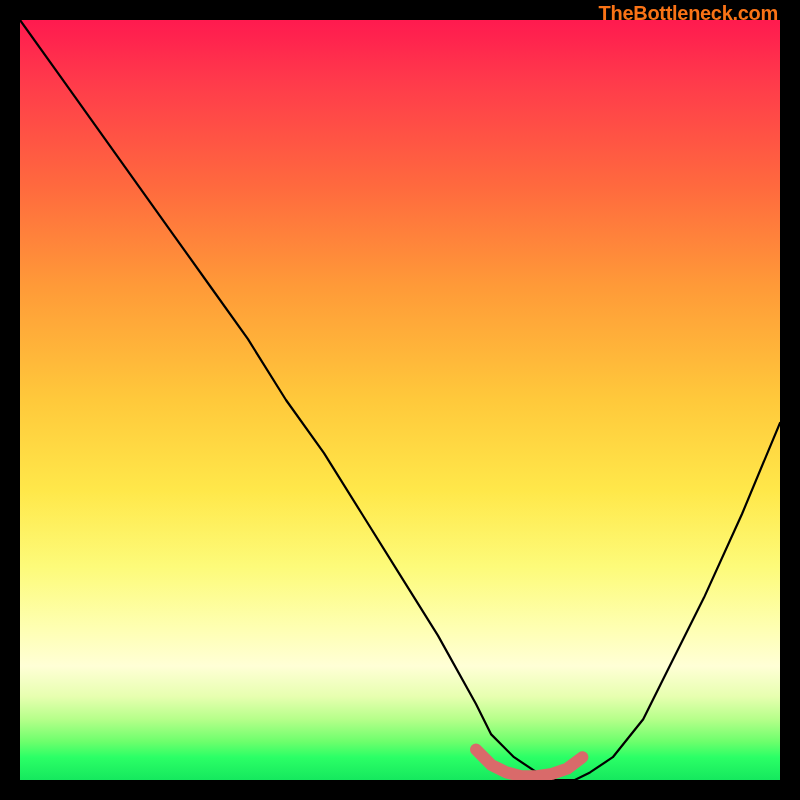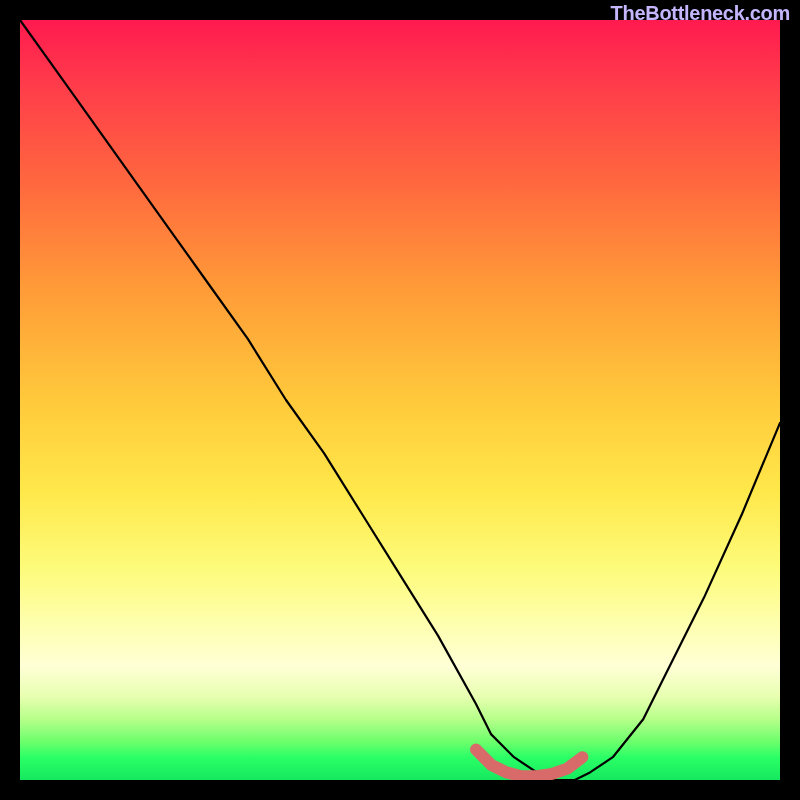--- a/index.html
+++ b/index.html
@@ -44,25 +44,25 @@
       #15e85e 100%
     );
   }
   svg.curve {
     position: absolute;
     inset: 0;
   }
   .watermark {
     position: absolute;
     top: 2px;
-    right: 10px;
+    right: 22px;
     font-family: Arial, Helvetica, sans-serif;
     font-size: 20px;
     font-weight: 600;
-    color: #c4b5fd;
+    color: #f97316;
     letter-spacing: -0.3px;
   }
 </style>
 </head>
 <body>
 
 <div class="frame">
 
   <div class="plot">
     <div class="grad"></div>

